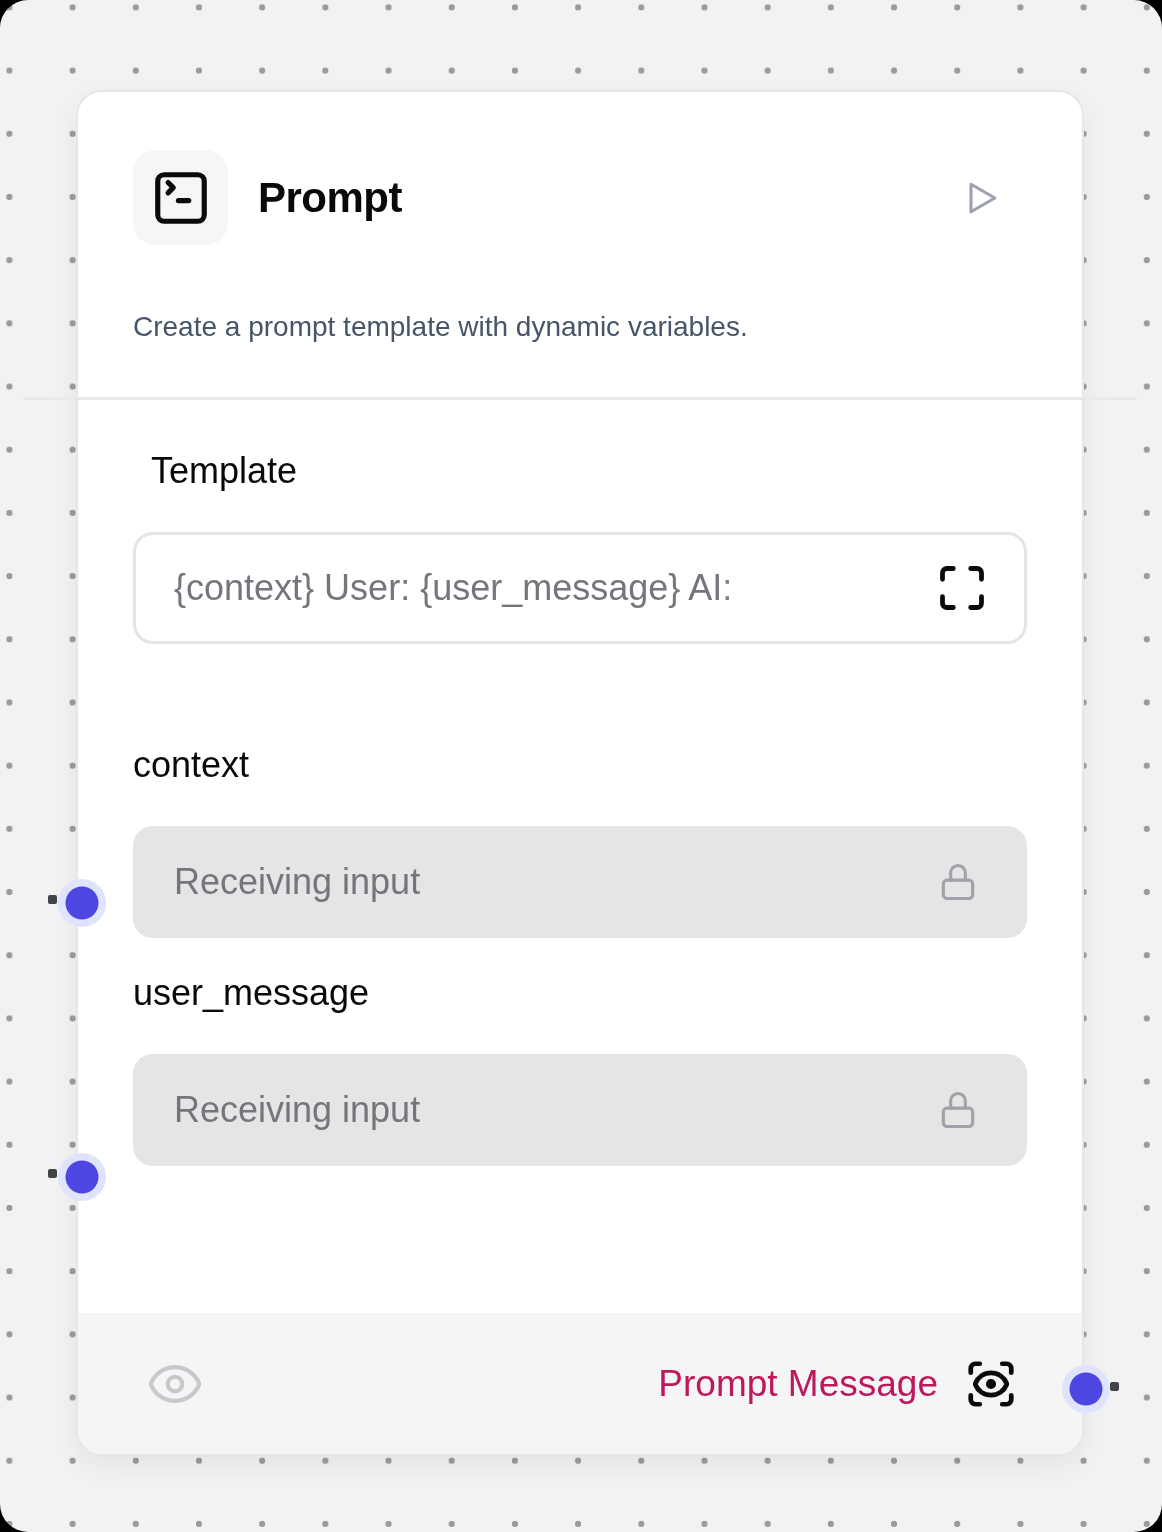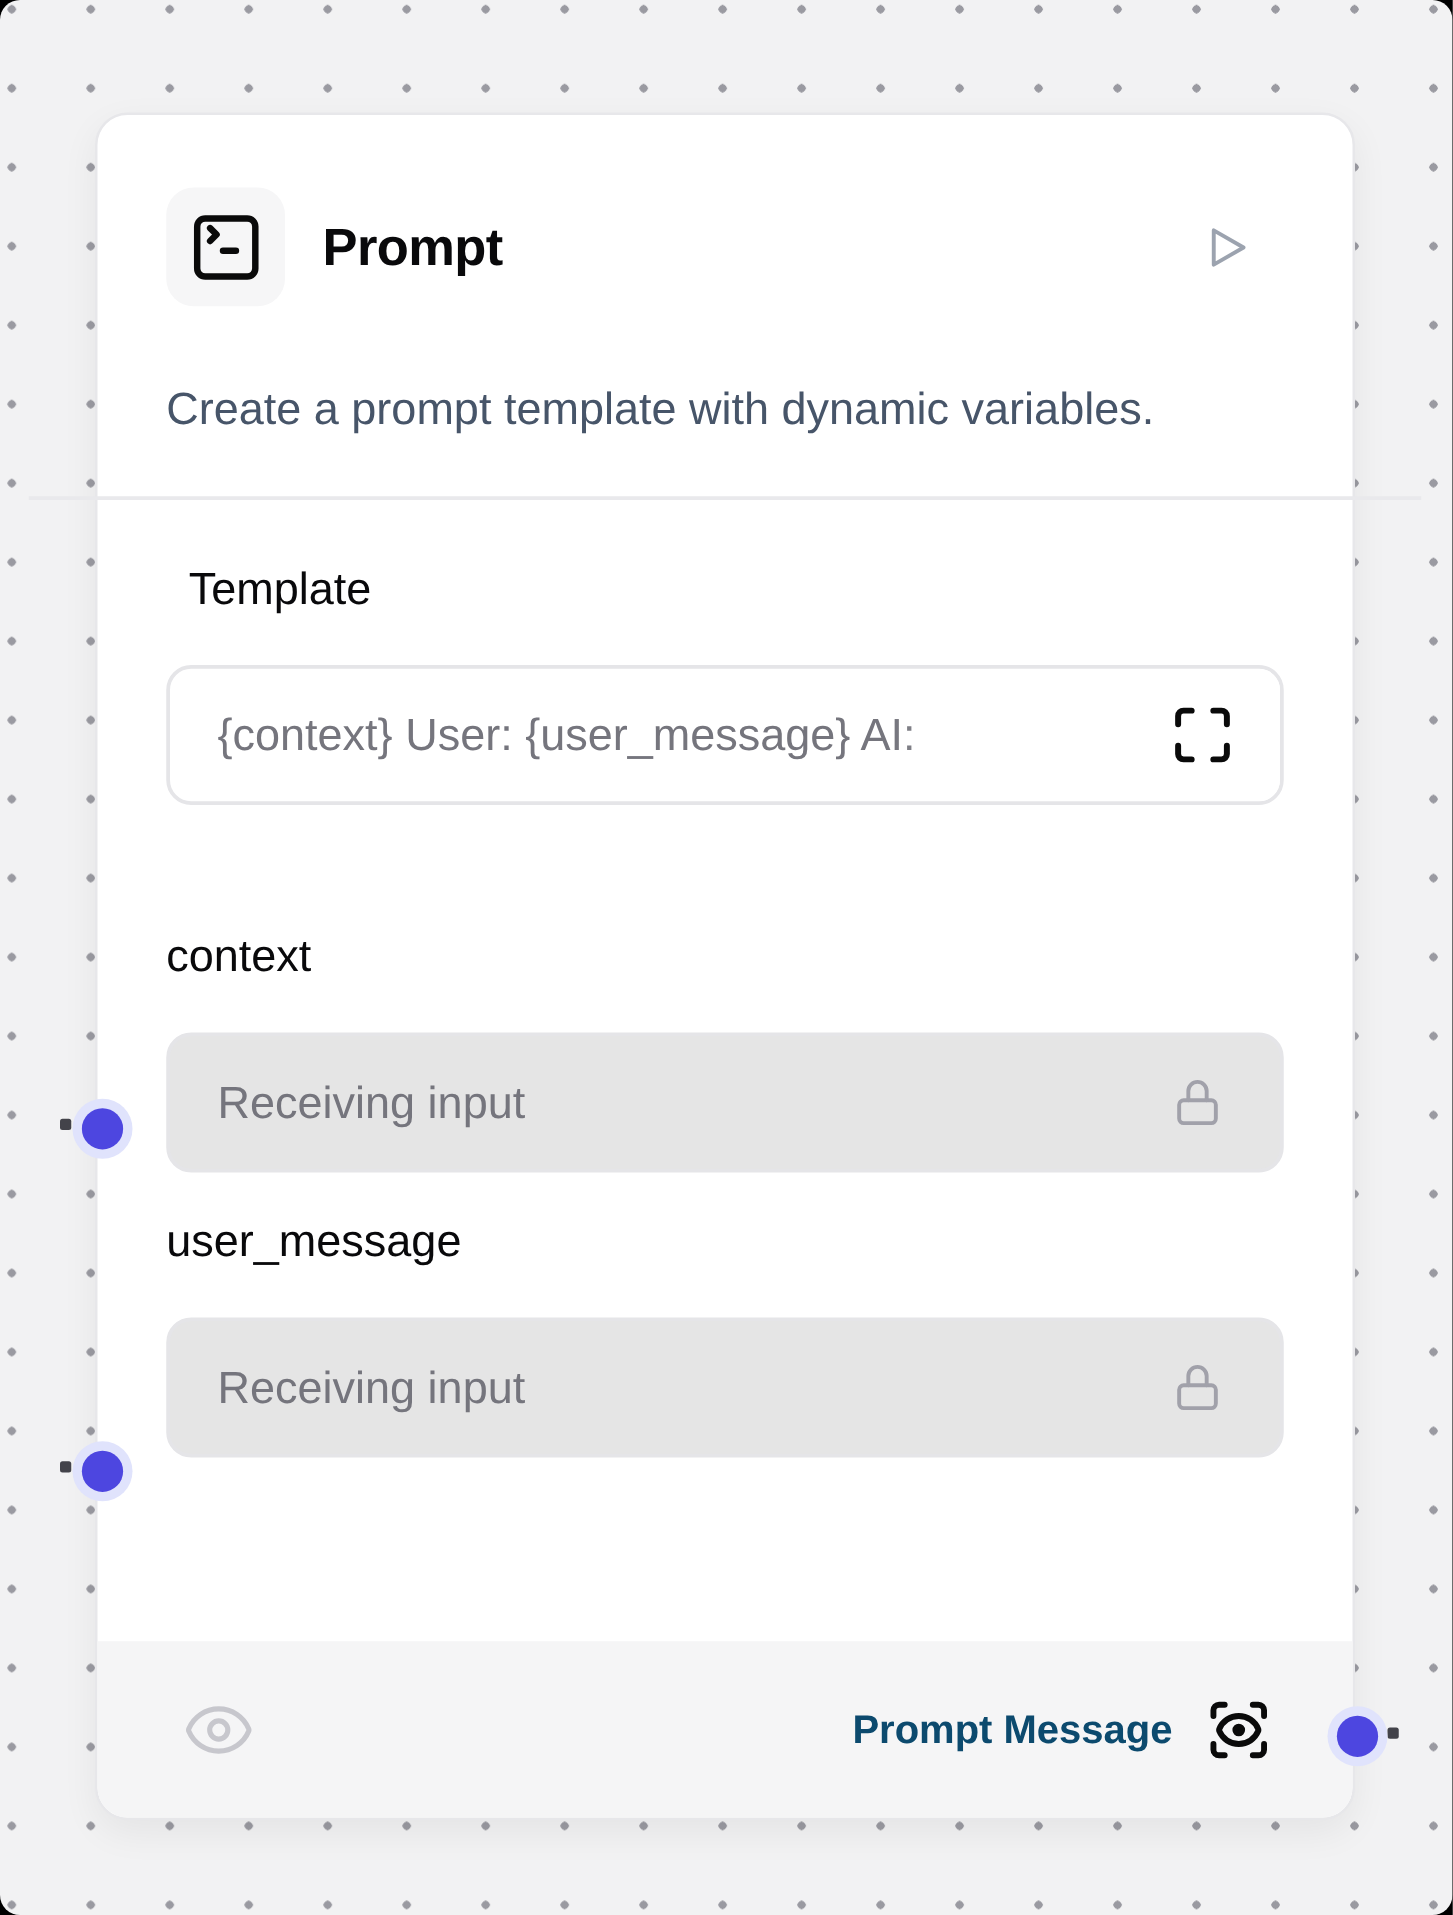--- a/index.html
+++ b/index.html
@@ -3,37 +3,37 @@
 <meta charset="utf-8">
 <style>
   * { margin:0; padding:0; box-sizing:border-box; }
   html,body { width:1162px; height:1532px; background:#000; font-family:"Liberation Sans", sans-serif; }
   .canvas {
     position:absolute; inset:0; width:1162px; height:1532px;
     background-color:#f2f2f3;
     background-image:radial-gradient(circle, #9a9aa1 3.2px, rgba(154,154,161,0) 3.4px);
     background-size:63.2px 63.2px;
     background-position:41px 39px;
-    border-radius:16px;
+    border-radius:28px;
     overflow:hidden;
   }
   .node {
     position:absolute; left:76px; top:90px; width:1008px; height:1366px;
     background:#ffffff; border:2px solid #e7e7ea; border-radius:26px;
     box-shadow:0 10px 30px rgba(0,0,0,0.06);
   }
   .content { padding:0 55px; }
   .header-row { display:flex; align-items:center; padding-top:58px; }
   .icon-box {
     width:95px; height:95px; border-radius:22px; background:#f6f6f7;
     display:flex; align-items:center; justify-content:center; flex:0 0 auto;
   }
   .title { margin-left:30px; font-size:42px; font-weight:600; color:#09090b; letter-spacing:-0.5px; }
   .play-btn { margin-left:auto; margin-right:23px; display:flex; cursor:pointer; }
-  .description { margin-top:50px; font-size:36px; line-height:64px; color:#475569; max-width:880px; }
+  .description { margin-top:50px; font-size:28px; line-height:64px; color:#475569; max-width:880px; }
   .divider { height:3px; background:#e9e9ec; margin:38px -55px 0 -55px; }
   .field-label { font-size:36px; font-weight:500; color:#09090b; line-height:42px; }
   .lbl-template { margin-top:50px;margin-left:18px; }
   .lbl-context { margin-top:100px; }
   .lbl-user { margin-top:34px; }
   .input-box {
     margin-top:40px; height:112px; border-radius:20px; border:3px solid #e5e5e8;
     display:flex; align-items:center; position:relative; overflow:hidden;
   }
   .input-white { background:#ffffff; }
@@ -48,21 +48,21 @@
     pointer-events:none; z-index:1;
   }
   .expand-btn { position:absolute; right:36px; top:50%; transform:translateY(-50%); z-index:2; display:flex; cursor:pointer; }
   .lock-wrap { position:absolute; right:44px; top:50%; transform:translateY(-50%); display:flex; }
   .footer {
     position:absolute; left:0; right:0; bottom:0; height:141px;
     background:#f5f5f6; border-radius:0 0 24px 24px;
     display:flex; align-items:center; padding:0 64px 0 68px;
   }
   .footer-spacer { flex:1 1 auto; }
-  .output-label { font-size:32px; font-weight:700; color:#0c4a6e; }
+  .output-label { font-size:37px; font-weight:400; color:#be185d; }
   .inspect-btn { margin-left:26px; display:flex; cursor:pointer; }
   .eye-btn { display:flex; cursor:pointer; }
   .halo {
     position:absolute; width:48px; height:48px; border-radius:50%;
     background:#e0e3fc; z-index:3;
   }
   .handle {
     position:absolute; left:50%; top:50%; transform:translate(-50%,-50%);
     width:33px; height:33px; border-radius:50%; background:#4d46e0; cursor:crosshair;
   }

